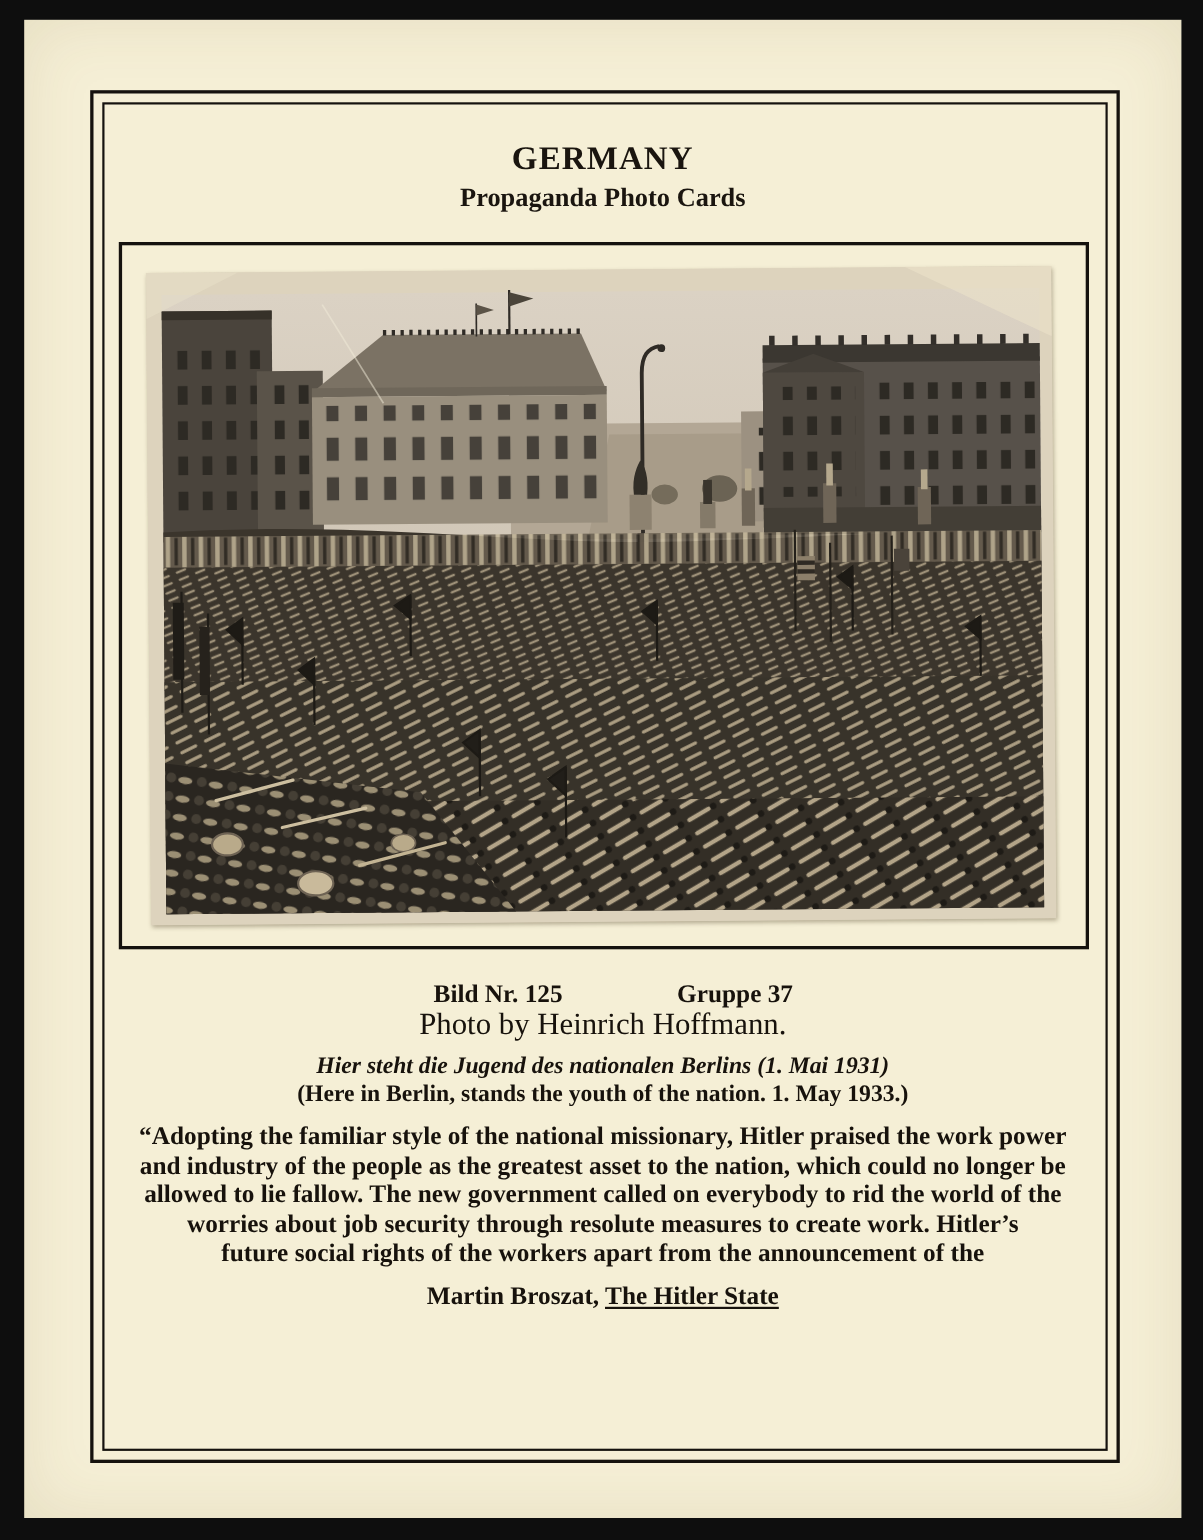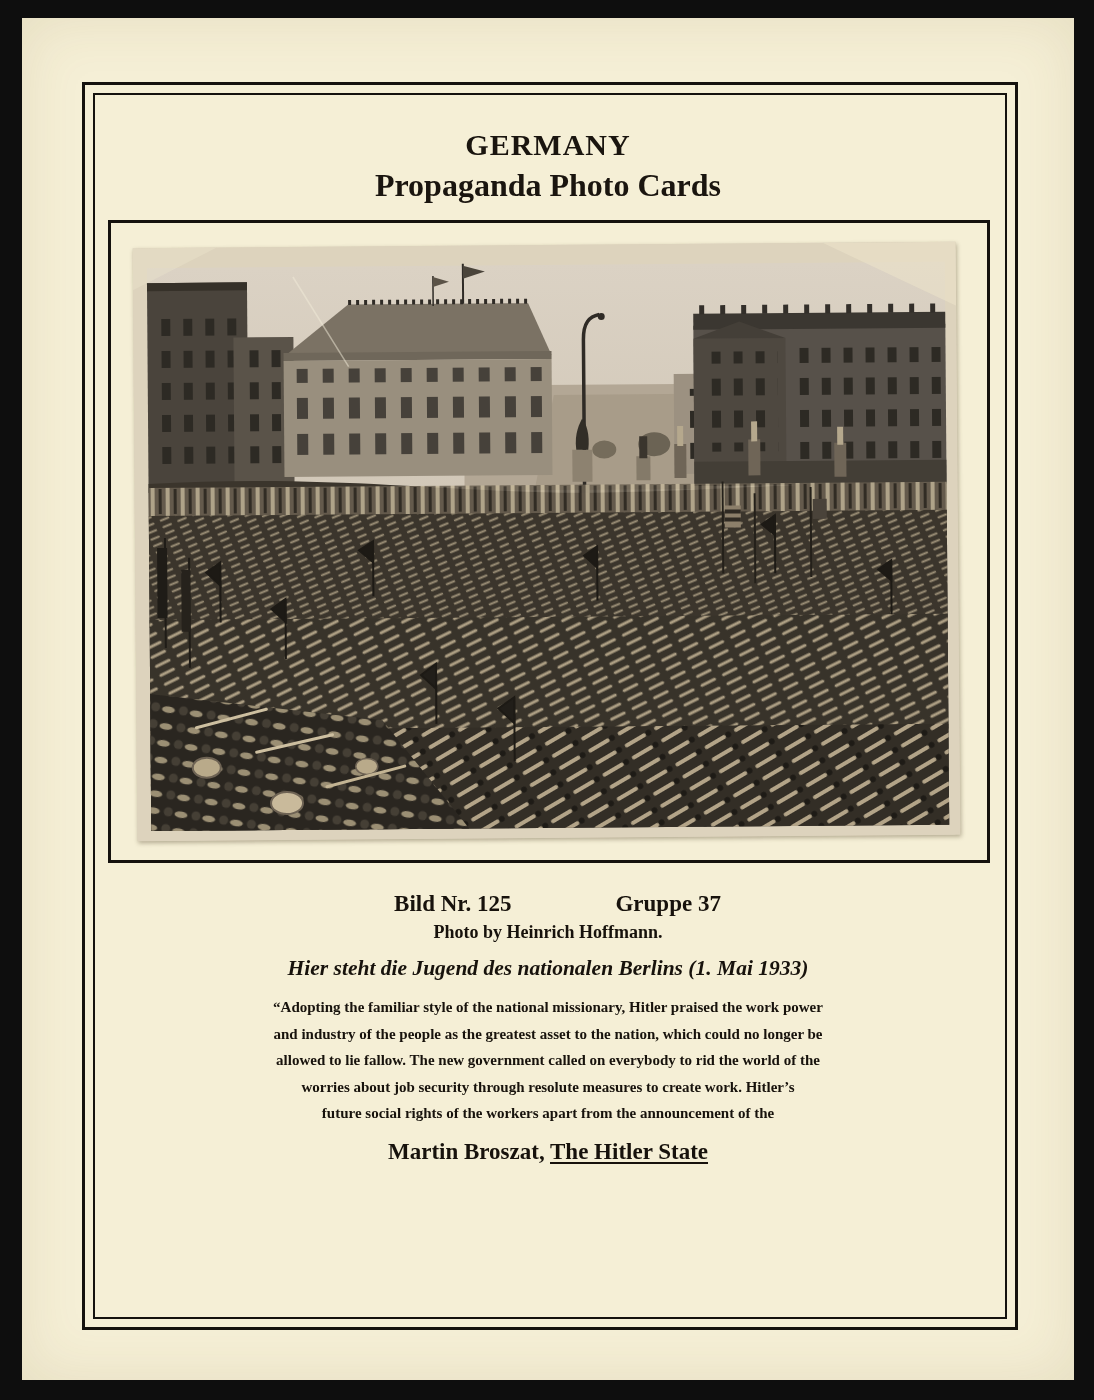--- a/index.html
+++ b/index.html
@@ -26,47 +26,47 @@
     border:2px solid #15120e;
   }
   .header{
     position:absolute;top:110px;left:0;width:100%;
     text-align:center;color:#1a150f;
   }
   .title{
     font-size:30px;font-weight:700;letter-spacing:1px;margin:0;
   }
   .subtitle{
-    font-size:32px;font-weight:700;margin:5px 0 0 0;
+    font-size:24px;font-weight:700;margin:5px 0 0 0;
   }
   .photo-frame{
     position:absolute;left:86px;top:202px;width:876px;height:637px;
     border:3px solid #15120e;
   }
   .photo-card{
     position:absolute;left:113px;top:227px;width:823px;height:593px;
     transform:rotate(-0.45deg);
     box-shadow:1px 2px 4px rgba(60,45,20,.35);
     background:#ddd3bd;
   }
   .photo-card svg{display:block;width:823px;height:593px;}
   .below{
     position:absolute;top:872px;left:0;width:100%;
     text-align:center;color:#17120c;
   }
   .cap-row{
     display:flex;justify-content:center;gap:104px;
     font-size:23px;font-weight:700;line-height:28px;padding-left:19px;
   }
-  .cap-photographer{font-size:18px;font-weight:700;line-height:28px;}
+  .cap-photographer{font-size:28px;font-weight:400;line-height:28px;}
   .title-de{
     margin-top:9px;font-size:21.5px;font-weight:700;font-style:italic;line-height:26px;
   }
   .title-en{font-size:21.5px;font-weight:700;line-height:26px;}
-  .quote{margin-top:13px;font-size:15px;font-weight:700;line-height:26.5px;}
+  .quote{margin-top:13px;font-size:23px;font-weight:700;line-height:26.5px;}
   .quote div{white-space:nowrap;}
   .attribution{margin-top:12px;font-size:23px;font-weight:700;}
   .attribution .work{text-decoration:underline;text-underline-offset:3px;}
 </style>
 </head>
 <body>
 
 <div class="stage">
   <div class="paper">
 
@@ -248,21 +248,22 @@
         </g>
       </svg>
     </div>
 
     <div class="below">
       <div class="cap-row">
         <span>Bild Nr. 125</span>
         <span>Gruppe 37</span>
       </div>
       <div class="cap-photographer">Photo by Heinrich Hoffmann.</div>
-      <div class="title-de">Hier steht die Jugend des nationalen Berlins (1. Mai 1933)</div>
+      <div class="title-de">Hier steht die Jugend des nationalen Berlins (1. Mai 1931)</div>
+      <div class="title-en">(Here in Berlin, stands the youth of the nation. 1. May 1933.)</div>
 
       <div class="quote">
         <div>“Adopting the familiar style of the national missionary, Hitler praised the work power</div>
         <div>and industry of the people as the greatest asset to the nation, which could no longer be</div>
         <div>allowed to lie fallow. The new government called on everybody to rid the world of the</div>
         <div>worries about job security through resolute measures to create work. Hitler’s</div>
         <div>future social rights of the workers apart from the announcement of the</div>
       </div>
 
       <div class="attribution">

